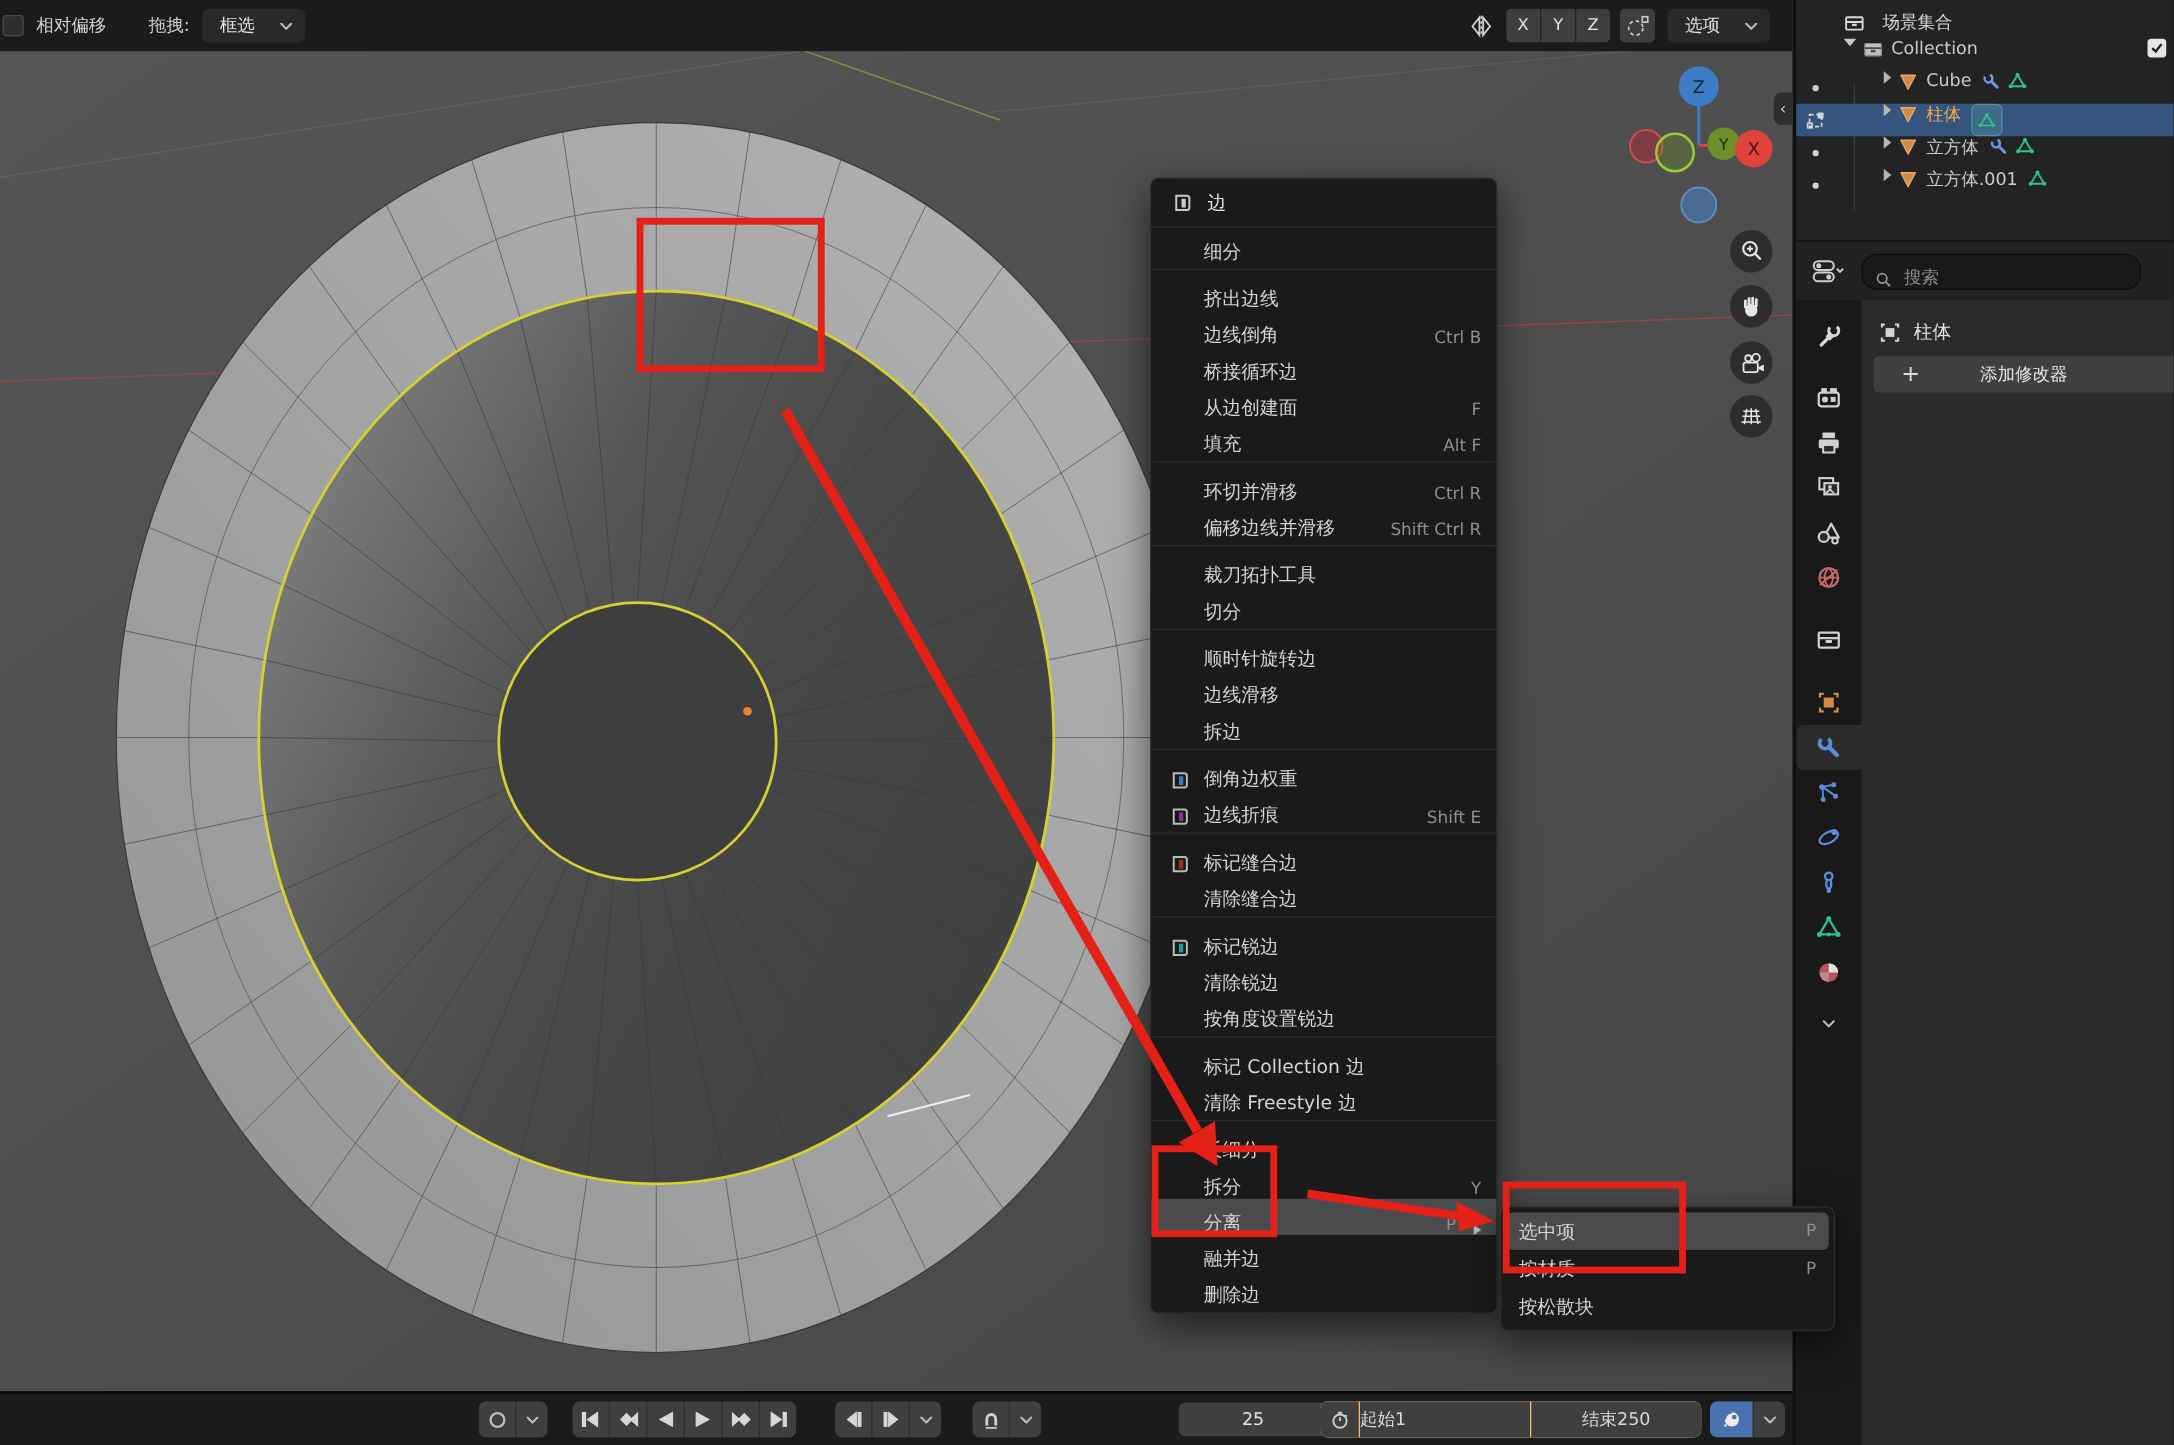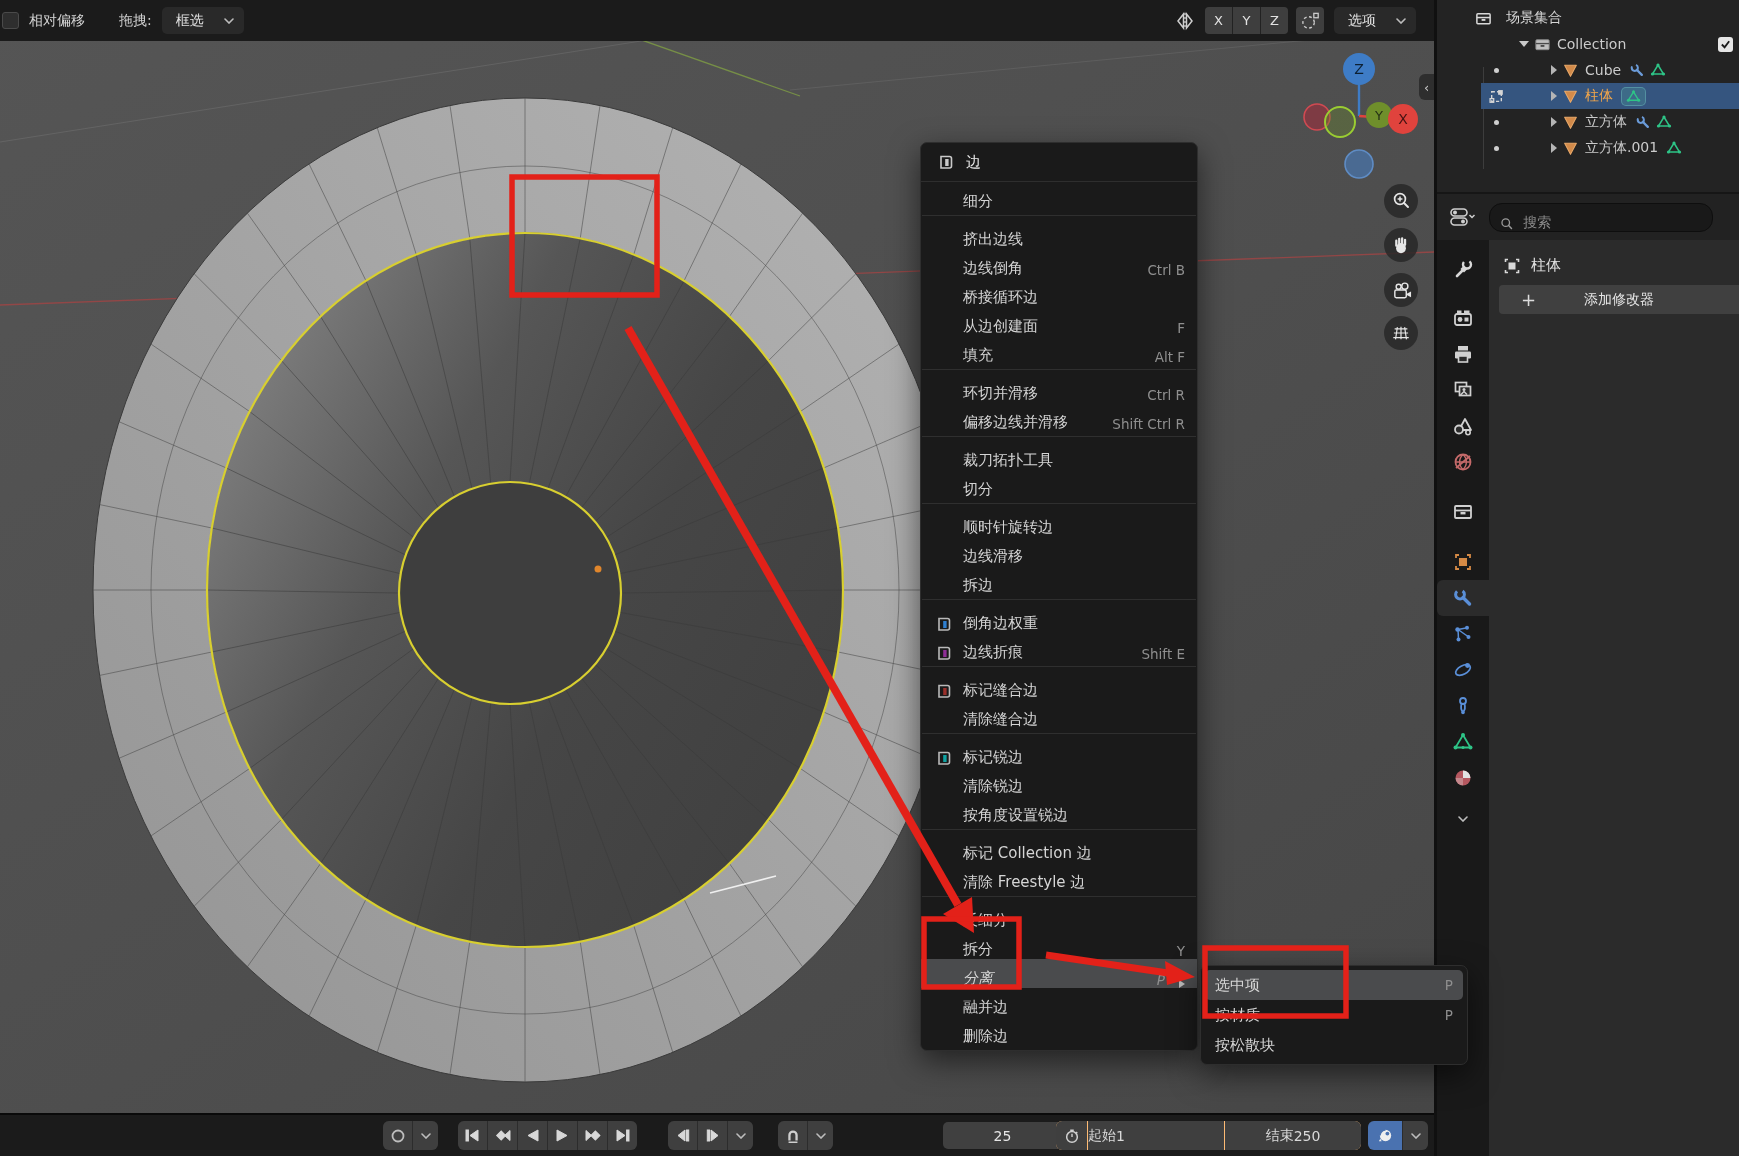--- a/index.html
+++ b/index.html
@@ -19,21 +19,21 @@
   .chev{width:10px;height:6px}
   .chev path{fill:none;stroke:#bdbdbd;stroke-width:1.6;stroke-linecap:round}
   
   #gizmo{position:absolute;left:1279px;top:36px;z-index:4;}
   .vtool{position:absolute;left:1384px;width:34px;height:34px;border-radius:50%;background:rgba(40,40,40,.85);display:flex;align-items:center;justify-content:center;z-index:4;}
   .collapse-tab{position:absolute;left:1419px;top:74px;width:15px;height:26px;background:#2e2e2e;border-radius:6px 0 0 6px;color:#c9c9c9;display:flex;align-items:center;justify-content:center;font-size:13px;z-index:4;}
   
   #rightpanel{position:absolute;left:1437px;top:0;width:302px;height:1156px;background:#232323;}
   #outliner{position:absolute;top:0;left:0;right:0;height:192px;background:#232323;padding-top:5px;box-sizing:border-box;}
   .srow{display:flex;align-items:center;height:26px;padding-left:38px;gap:8px;color:#d6d6d6;font-size:14px;}
-  .orow{display:flex;align-items:center;height:26px;position:relative;font-size:14px;color:#cbcbcb;margin-left:44px;}
+  .orow{display:flex;height:26px;position:relative;font-size:14px;color:#cbcbcb;}
   .orow.sel{background:#35557f;}
   .orow.sel .oname{color:#f3a74a;}
   .gut{width:30px;display:flex;align-items:center;justify-content:center;flex:0 0 30px;}
   .dot{width:5px;height:5px;border-radius:50%;background:#cfcfcf;}
   .editm{width:15px;height:15px}
   .lead{width:6px;flex:0 0 6px;}
   .ind1 .lead{width:38px;flex:0 0 38px;}
   .tri{width:0;height:0;margin:0 5px 0 2px;}
   .tri-down{border-left:5px solid transparent;border-right:5px solid transparent;border-top:6px solid #c9c9c9;}
   .tri-right{border-top:5px solid transparent;border-bottom:5px solid transparent;border-left:6px solid #b5b5b5;}
@@ -62,21 +62,21 @@
   .tabchev{margin-top:20px;display:flex;justify-content:center;}
   .pcontent{position:absolute;left:52px;right:0;top:0;bottom:0;}
   .breadcrumb{display:flex;align-items:center;gap:10px;padding:16px 12px 10px 14px;color:#e2e2e2;font-size:15px;}
   .addmod{margin-left:10px;height:29px;background:#404040;border-radius:4px 0 0 4px;display:flex;align-items:center;color:#e6e6e6;font-size:14px;position:relative;}
   .addmod .plus{position:absolute;left:22px;font-size:18px;color:#dcdcdc;line-height:1;}
   .addmod .amlabel{margin:0 auto;}
   
   .menu{position:absolute;left:920px;top:142px;width:278px;background:#1a1a1a;border:1px solid #2e2e2e;border-radius:7px;box-shadow:0 10px 30px rgba(0,0,0,.55);z-index:20;padding-bottom:4px;box-sizing:border-box;}
   .menu-head{display:flex;align-items:center;gap:11px;height:38px;padding:0 16px;border-bottom:1px solid #2e2e2e;color:#e8e8e8;font-size:15px;}
   .mi{display:flex;align-items:flex-end;height:29px;padding:0 12px 0 14px;gap:10px;font-size:15px;color:#d5d5d5;}
-  .mi.hl{background:#4a4b4d;font-style:italic;}
+  .mi.hl{background:#4a4b4d;}
   .mi-ic{width:18px;height:18px;flex:0 0 18px;visibility:hidden;display:flex;}
   .mi-ic svg{width:18px;height:18px;}
   .mi-label{white-space:nowrap;}
   .mi-sc{margin-left:auto;color:#8f8f8f;font-size:13.5px;}
   .mi-sub{width:0;height:0;border-top:4.5px solid transparent;border-bottom:4.5px solid transparent;border-left:6px solid #b9b9b9;margin-left:4px;}
   .menu-sep{height:1px;background:#2f2f2f;margin:4px 1px;}
   .submenu{position:absolute;left:1200px;top:965px;width:268px;background:#1a1a1a;border:1px solid #2e2e2e;border-radius:7px;box-shadow:0 10px 30px rgba(0,0,0,.55);z-index:25;padding:4px 0;box-sizing:border-box;}
   .smi{display:flex;align-items:center;height:30px;padding:0 14px;font-size:15px;color:#d5d5d5;}
   .smi.hl{background:#4a4b4d;border-radius:5px;margin:0 4px;padding:0 10px;}
   

